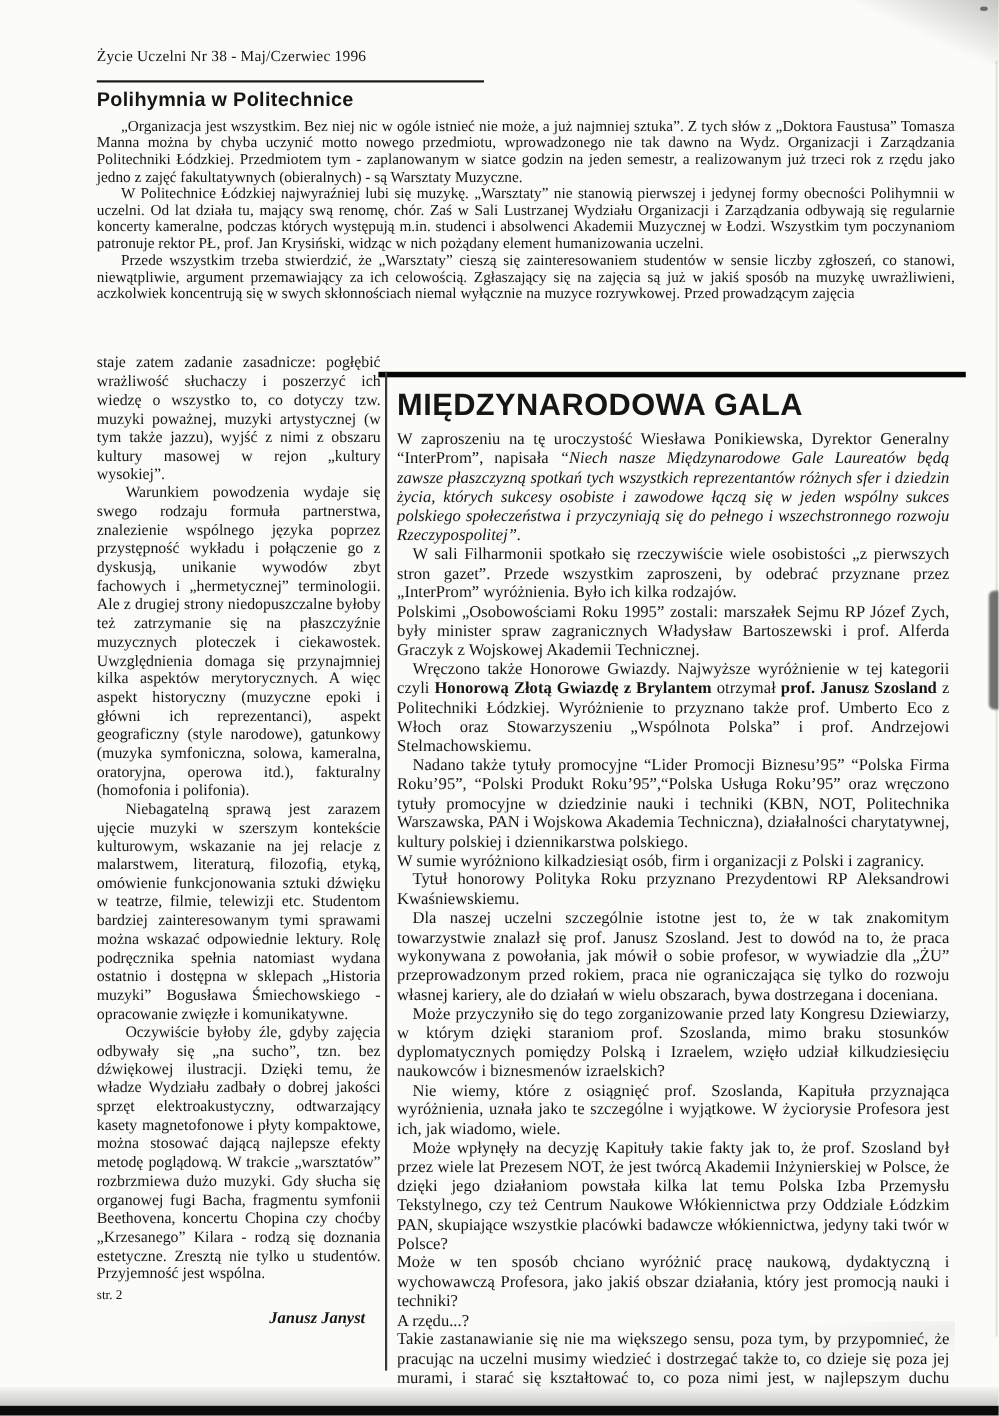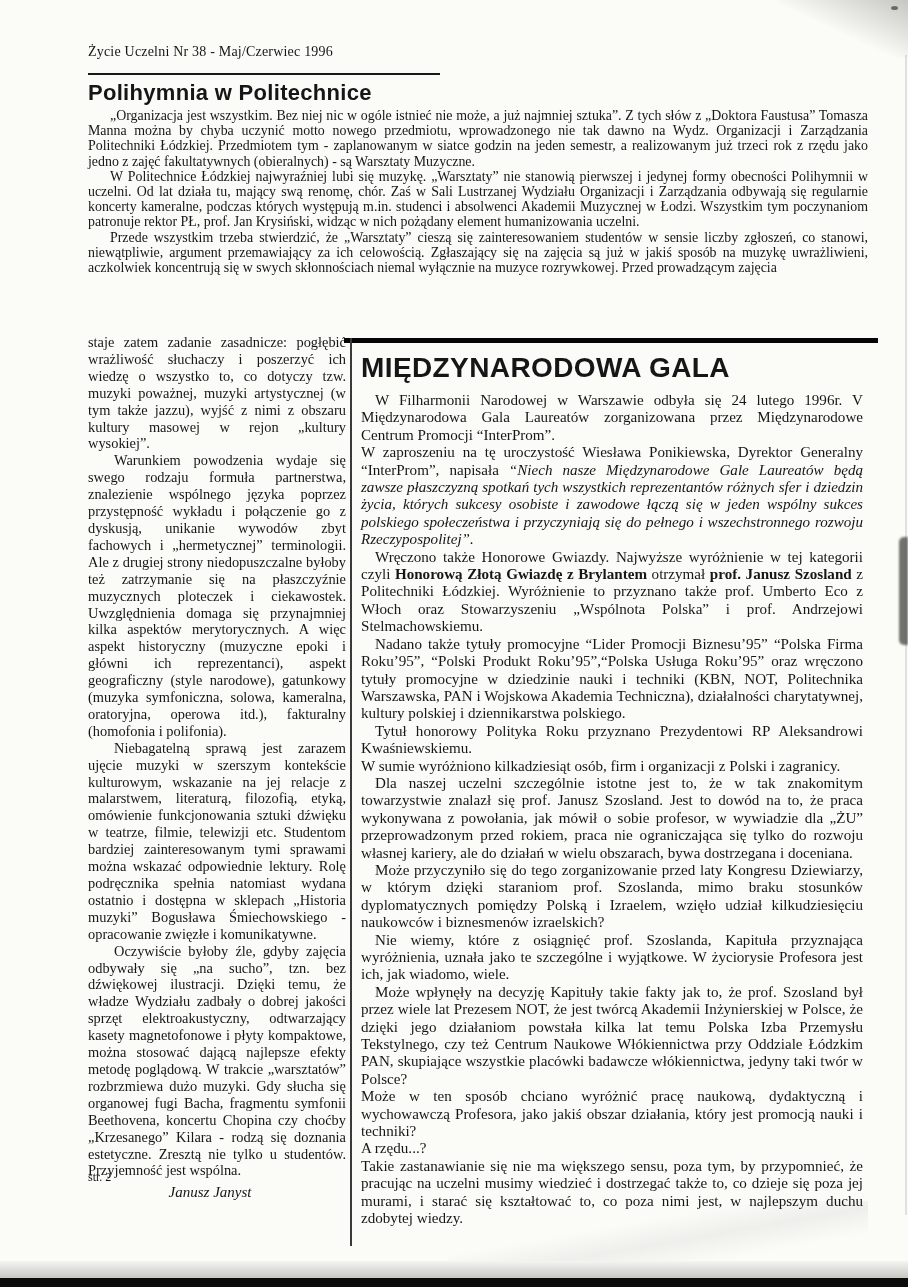--- a/index.html
+++ b/index.html
@@ -7,38 +7,38 @@
     width:908px;height:1287px;position:relative;overflow:hidden;
     background:#fbfbf8;color:#161616;
     font-family:"Liberation Serif", serif;
   }
   .page{position:absolute;inset:0;}
   
   .masthead{position:absolute;left:88px;top:44px;font-size:14px;letter-spacing:.2px;white-space:nowrap;}
   .masthead-rule{position:absolute;left:88px;top:73px;width:352px;height:2.4px;background:#181818;}
   .article-title{
     position:absolute;left:88px;top:80px;
-    font-family:"Liberation Sans", sans-serif;font-weight:bold;font-size:22px;letter-spacing:.3px;text-align:center;
+    font-family:"Liberation Sans", sans-serif;font-weight:bold;font-size:18px;letter-spacing:.3px;text-align:center;
   }
   
   .intro{
     position:absolute;left:88px;top:108px;width:780px;
     font-size:13.9px;line-height:15.2px;text-align:justify;
   }
   .intro .para.indent{text-indent:22px;}
   .para{margin:0;}
   
   .left-col{
-    position:absolute;left:88px;top:334px;width:258px;
+    position:absolute;left:88px;top:322px;width:258px;
     font-size:14.4px;line-height:16.9px;text-align:justify;
   }
   .left-col .para.indent{text-indent:26px;}
   .signature{
-    margin-top:5px;text-align:center;padding-right:14px;
-    font-style:italic;font-size:15px;
+    margin-top:24px;text-align:right;padding-right:14px;
+    font-style:italic;font-size:15px;font-weight:bold;
   }
   
   .box-topbar{position:absolute;left:344px;top:338px;width:534px;height:4.5px;background:#050505;}
   .box-leftline{position:absolute;left:350px;top:338px;width:1.6px;height:908px;background:#3a3a3a;}
   .gala-title{
     position:absolute;left:361px;top:352px;
     font-family:"Liberation Sans", sans-serif;font-weight:bold;font-size:28px;letter-spacing:.4px;
   }
   .right-col{
     position:absolute;left:361px;top:392px;width:502px;
@@ -83,26 +83,27 @@
         <p class="para indent"><span>Niebagatelną sprawą jest zarazem ujęcie muzyki w szerszym kontekście kulturowym, wskazanie na jej relacje z malarstwem, literaturą, filozofią, etyką, omówienie funkcjonowania sztuki dźwięku w teatrze, filmie, telewizji etc. Studentom bardziej zainteresowanym tymi sprawami można wskazać odpowiednie lektury. Rolę podręcznika spełnia natomiast wydana ostatnio i dostępna w sklepach „Historia muzyki” Bogusława Śmiechowskiego - opracowanie zwięzłe i komunikatywne.</span></p>
         <p class="para indent"><span>Oczywiście byłoby źle, gdyby zajęcia odbywały się „na sucho”, tzn. bez dźwiękowej ilustracji. Dzięki temu, że władze Wydziału zadbały o dobrej jakości sprzęt elektroakustyczny, odtwarzający kasety magnetofonowe i płyty kompaktowe, można stosować dającą najlepsze efekty metodę poglądową. W trakcie „warsztatów” rozbrzmiewa dużo muzyki. Gdy słucha się organowej fugi Bacha, fragmentu symfonii Beethovena, koncertu Chopina czy choćby „Krzesanego” Kilara - rodzą się doznania estetyczne.  Zresztą nie tylko u studentów. Przyjemność jest wspólna.</span></p>
       </div>
     <div class="signature">Janusz Janyst</div>
   </div>
 
   <div class="box-topbar"></div>
   <div class="box-leftline"></div>
   <div class="gala-title">MIĘDZYNARODOWA GALA</div>
   <div class="right-col">
-      <p class="para indent"><span>W Filharmonii Narodowej w Warszawie odbyła się 24 lutego 1996r. V Międzynarodowa Gala Laureatów  zorganizowana przez Międzynarodowe Centrum Promocji “InterProm”.</span></p>
       <p class="para"><span>W zaproszeniu na tę uroczystość Wiesława Ponikiewska, Dyrektor Generalny “InterProm”, napisała </span><span style="font-style: italic;">“Niech nasze Międzynarodowe Gale Laureatów będą zawsze płaszczyzną spotkań tych wszystkich reprezentantów różnych sfer i dziedzin życia, których sukcesy osobiste i zawodowe łączą się w jeden wspólny sukces polskiego społeczeństwa i przyczyniają się do pełnego i wszechstronnego rozwoju Rzeczypospolitej”.</span></p>
+      <p class="para indent"><span>W sali Filharmonii spotkało się rzeczywiście wiele osobistości „z pierwszych stron gazet”. Przede wszystkim zaproszeni, by odebrać przyznane przez „InterProm” wyróżnienia. Było ich kilka rodzajów.</span></p>
+      <p class="para"><span>Polskimi „Osobowościami Roku 1995” zostali: marszałek Sejmu RP Józef Zych, były minister spraw zagranicznych Władysław Bartoszewski i prof. Alferda Graczyk z Wojskowej Akademii Technicznej.</span></p>
       <p class="para indent"><span>Wręczono także Honorowe Gwiazdy. Najwyższe wyróżnienie w tej kategorii czyli </span><span style="font-weight: bold;">Honorową Złotą Gwiazdę z Brylantem</span><span> otrzymał </span><span style="font-weight: bold;">prof. Janusz Szosland</span><span> z Politechniki Łódzkiej. Wyróżnienie to przyznano także prof. Umberto Eco z Włoch oraz Stowarzyszeniu „Wspólnota Polska” i prof. Andrzejowi Stelmachowskiemu.</span></p>
       <p class="para indent"><span>Nadano także tytuły promocyjne “Lider Promocji Biznesu’95” “Polska Firma Roku’95”, “Polski Produkt Roku’95”,“Polska Usługa Roku’95” oraz wręczono tytuły promocyjne w dziedzinie nauki i techniki  (KBN, NOT, Politechnika Warszawska, PAN i Wojskowa Akademia Techniczna), działalności charytatywnej, kultury polskiej i dziennikarstwa polskiego.</span></p>
+      <p class="para"><span>W sumie wyróżniono kilkadziesiąt osób, firm i organizacji z Polski i zagranicy.</span></p>
       <p class="para indent"><span>Tytuł honorowy Polityka Roku przyznano Prezydentowi RP Aleksandrowi Kwaśniewskiemu.</span></p>
-      <p class="para"><span>W sumie wyróżniono kilkadziesiąt osób, firm i organizacji z Polski i zagranicy.</span></p>
       <p class="para indent"><span>Dla naszej uczelni szczególnie istotne jest to, że w tak znakomitym towarzystwie znalazł się prof. Janusz Szosland. Jest to dowód na to, że praca wykonywana z powołania, jak mówił o sobie profesor, w wywiadzie dla „ŻU” przeprowadzonym przed rokiem, praca nie ograniczająca się tylko do rozwoju własnej kariery, ale do działań w wielu obszarach, bywa dostrzegana i doceniana.</span></p>
       <p class="para indent"><span>Może przyczyniło się do tego zorganizowanie przed laty Kongresu Dziewiarzy, w którym dzięki staraniom prof. Szoslanda, mimo braku stosunków dyplomatycznych pomiędzy Polską i Izraelem, wzięło udział kilkudziesięciu naukowców i biznesmenów izraelskich?</span></p>
       <p class="para indent"><span>Nie wiemy, które z osiągnięć prof. Szoslanda, Kapituła przyznająca wyróżnienia, uznała jako te szczególne i wyjątkowe. W  życiorysie Profesora jest ich, jak wiadomo, wiele.</span></p>
       <p class="para indent"><span>Może wpłynęły na decyzję Kapituły takie fakty jak to, że prof. Szosland był przez wiele lat Prezesem NOT, że jest twórcą Akademii Inżynierskiej w Polsce, że dzięki jego działaniom powstała kilka lat temu Polska Izba Przemysłu Tekstylnego, czy też Centrum Naukowe Włókiennictwa przy Oddziale Łódzkim PAN, skupiające wszystkie placówki badawcze włókiennictwa, jedyny taki twór w Polsce?</span></p>
       <p class="para"><span>Może w ten sposób chciano wyróżnić pracę naukową, dydaktyczną i wychowawczą Profesora, jako jakiś obszar działania, który jest promocją nauki i techniki?</span></p>
       <p class="para"><span>A rzędu...?</span></p>
       <p class="para"><span>Takie zastanawianie się nie ma większego sensu, poza tym, by przypomnieć, że pracując na uczelni musimy wiedzieć i dostrzegać także to, co dzieje się poza jej murami, i starać się kształtować to, co poza nimi jest, w najlepszym duchu zdobytej wiedzy.</span></p>
     </div>
 
   <div class="footer">str. 2</div>

